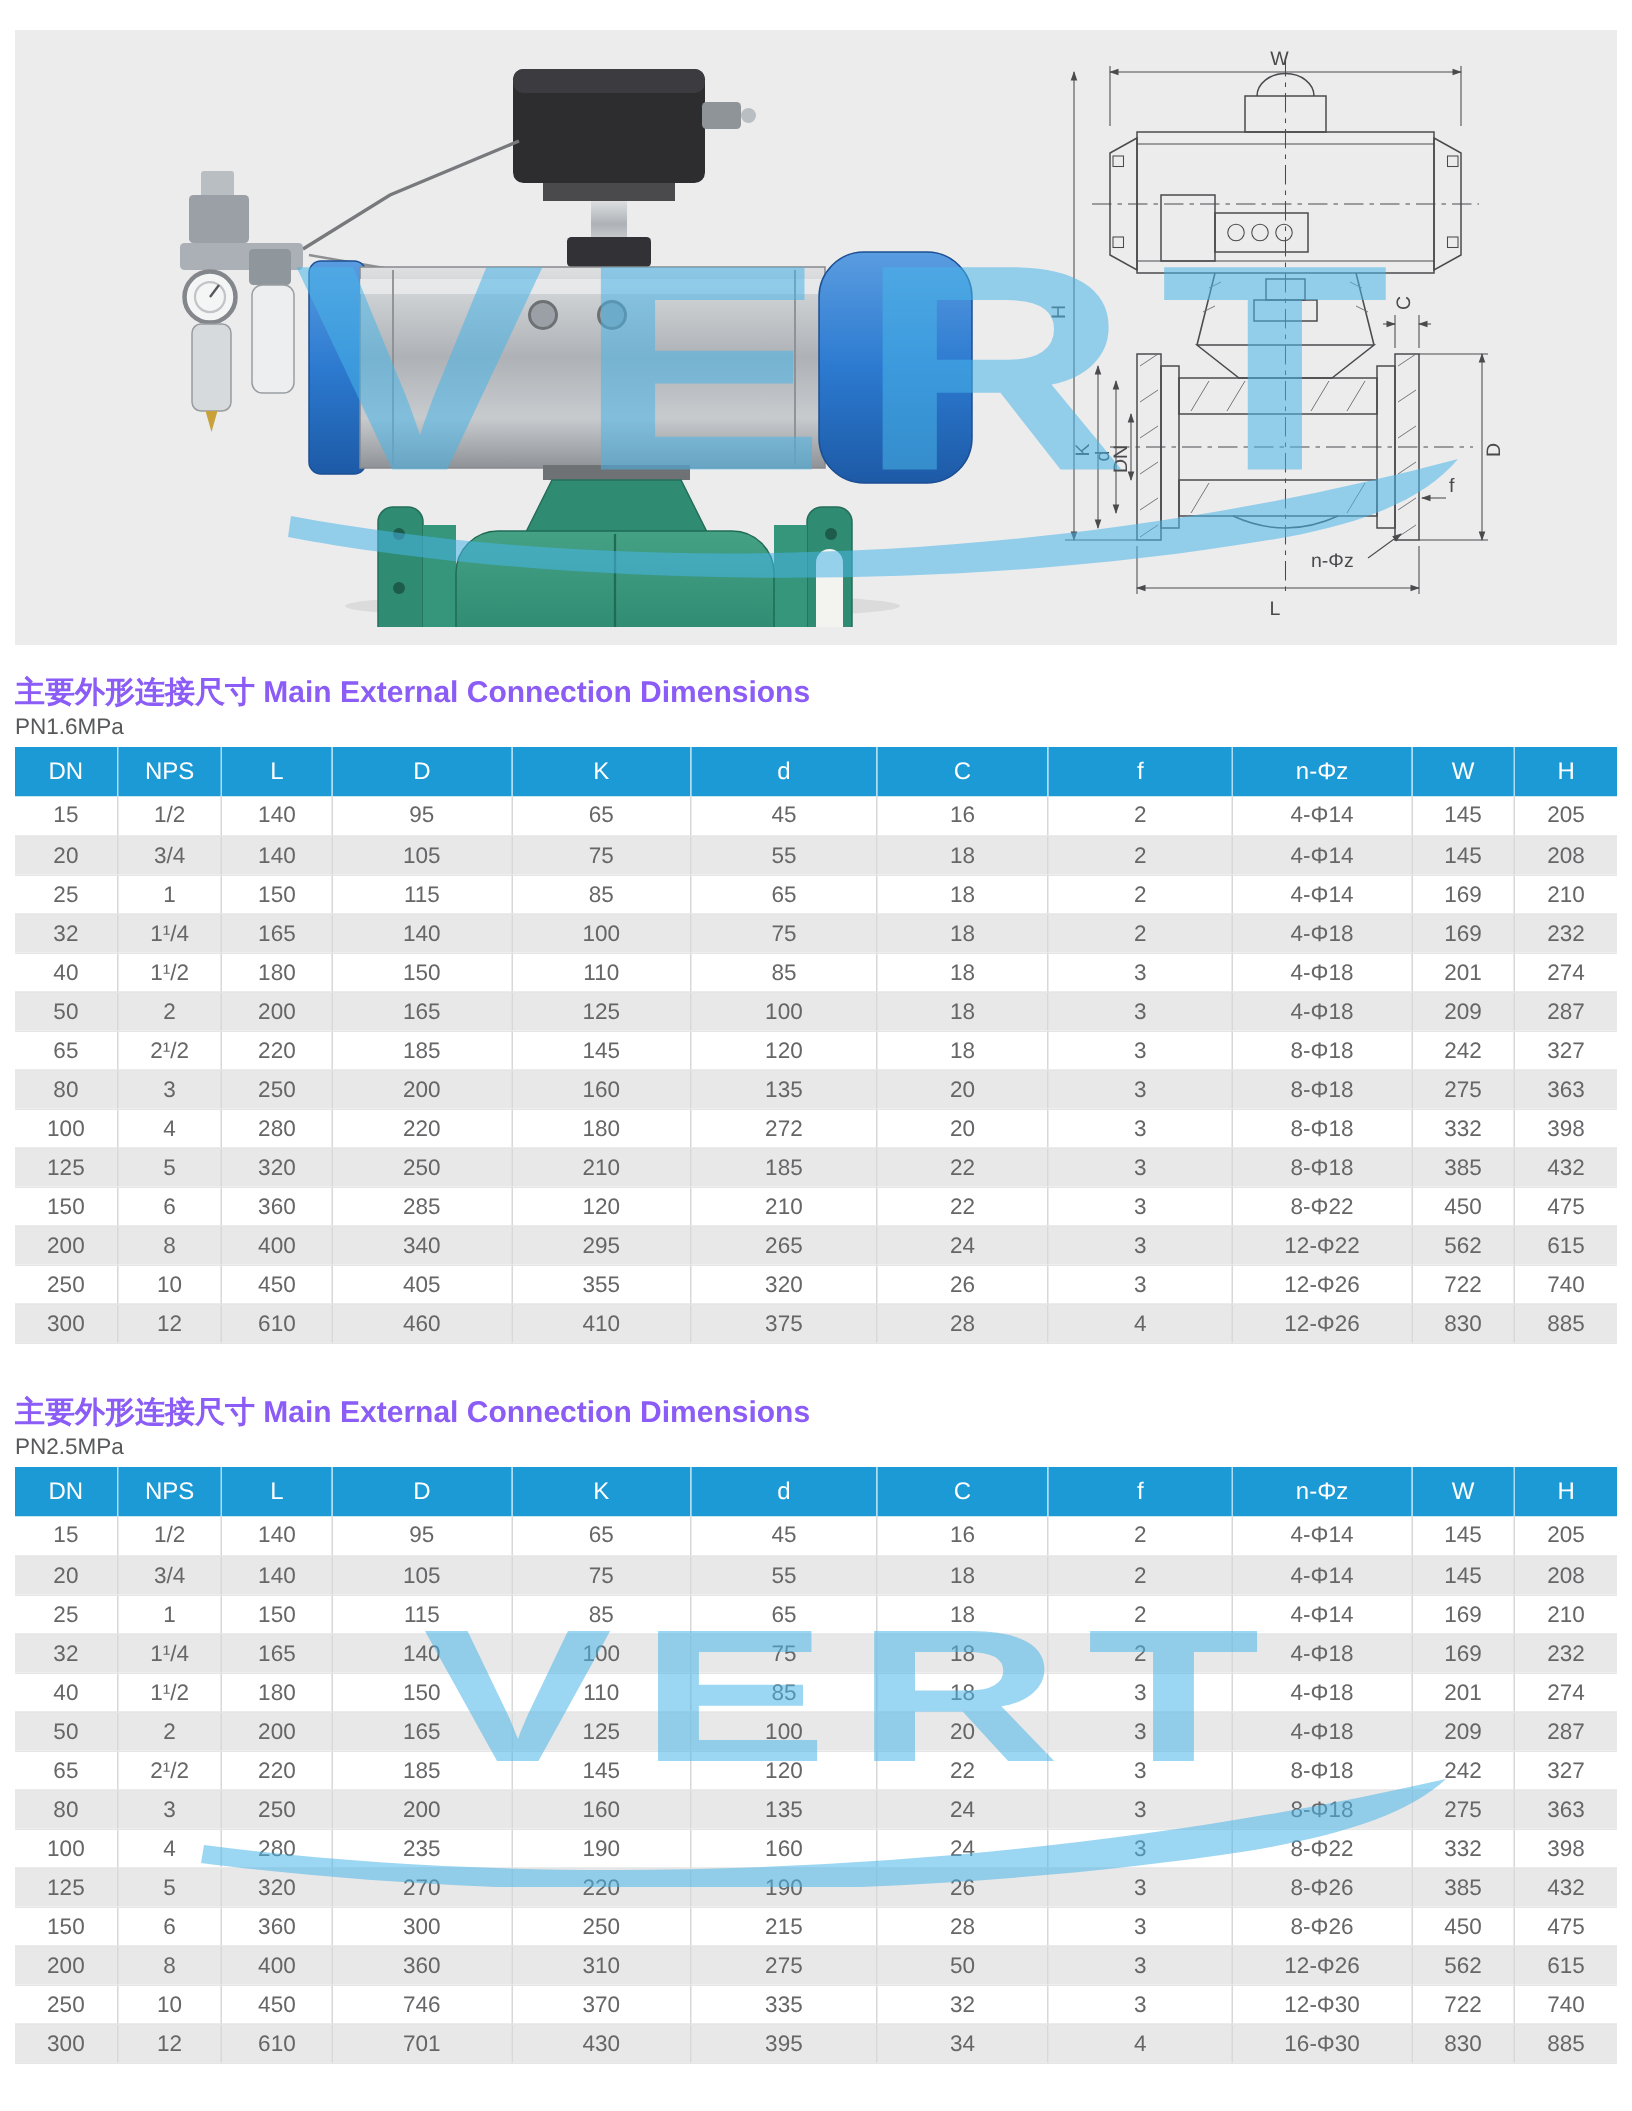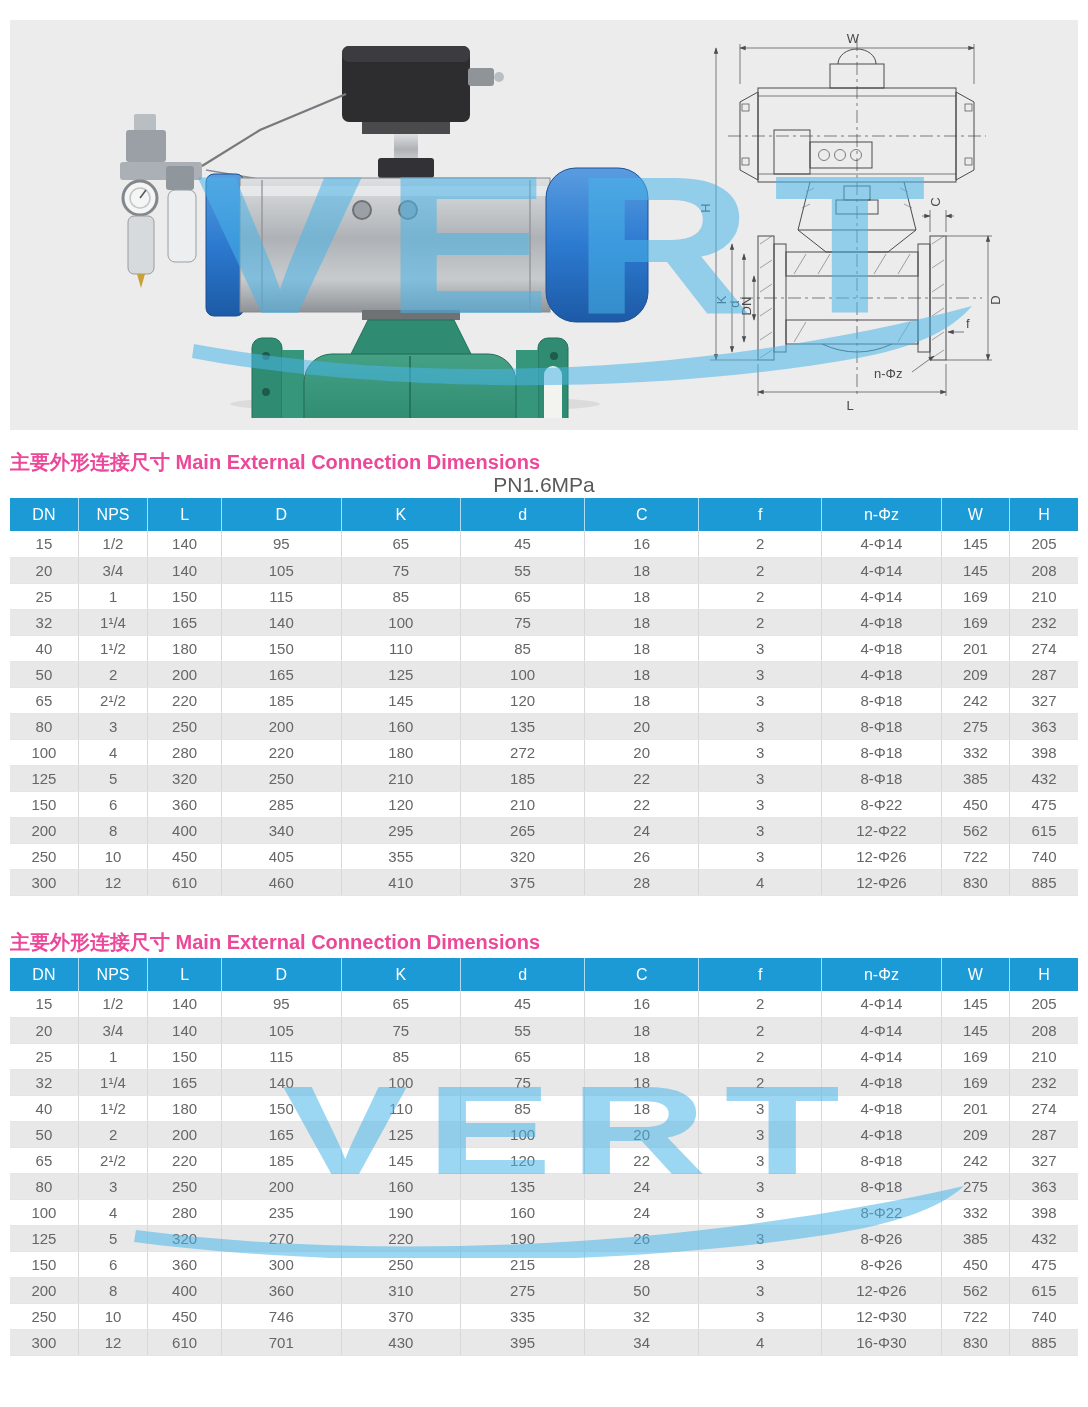--- a/index.html
+++ b/index.html
@@ -18,22 +18,22 @@
   .wm1-text { left:196px; top:170px; font-size:196px; letter-spacing:16px; transform:scale(1.28,1); }
   .wm1-swoosh { left:190px; top:300px; }
   .wm2-text { left:282px; top:1082px; font-size:126px; letter-spacing:12px; transform:scale(1.5,1); }
   .wm2-swoosh { left:132px; top:1178px; }
   .swoosh-fill { fill:rgba(72,180,232,0.55); }
 
   
   .dim-section { position:absolute; left:10px; width:1068px; }
   .section-1 { top:450px; }
   .section-2 { top:930px; }
-  .section-title { font-size:20px; font-weight:bold; color:#ec4899; line-height:24px; }
-  .pn-label { text-align:center; font-size:21px; color:#58595b; line-height:19px; margin-top:1px; }
+  .section-title { font-size:20px; font-weight:bold; color:#8b5cf6; line-height:24px; }
+  .pn-label { text-align:left; font-size:15px; color:#58595b; line-height:19px; margin-top:1px; }
   table.dims { width:100%; border-collapse:collapse; table-layout:fixed; margin-top:4px; background:#fff; }
   table.dims th {
     background:#1b9ad6; color:#fff; font-weight:normal; font-size:16px;
     height:33px; border-right:1px solid rgba(255,255,255,0.65);
   }
   table.dims th:last-child { border-right:none; }
   table.dims td {
     text-align:center; font-size:15px; color:#666668; height:26px;
     border-right:1px solid #d8d8d8; border-bottom:1px solid #e5e5e5;
   }
@@ -461,20 +461,21 @@
           </tr>
         </tbody>
     </table>
   </section>
 
   <section class="dim-section section-2">
     <h2 class="section-title">
       <span>主要外形连接尺寸</span>
       <span>Main External Connection Dimensions</span>
     </h2>
+    <div class="pn-label">PN2.5MPa</div>
     <table class="dims">
       <thead>
           <tr>
             <th>DN</th>
             <th>NPS</th>
             <th>L</th>
             <th>D</th>
             <th>K</th>
             <th>d</th>
             <th>C</th>

